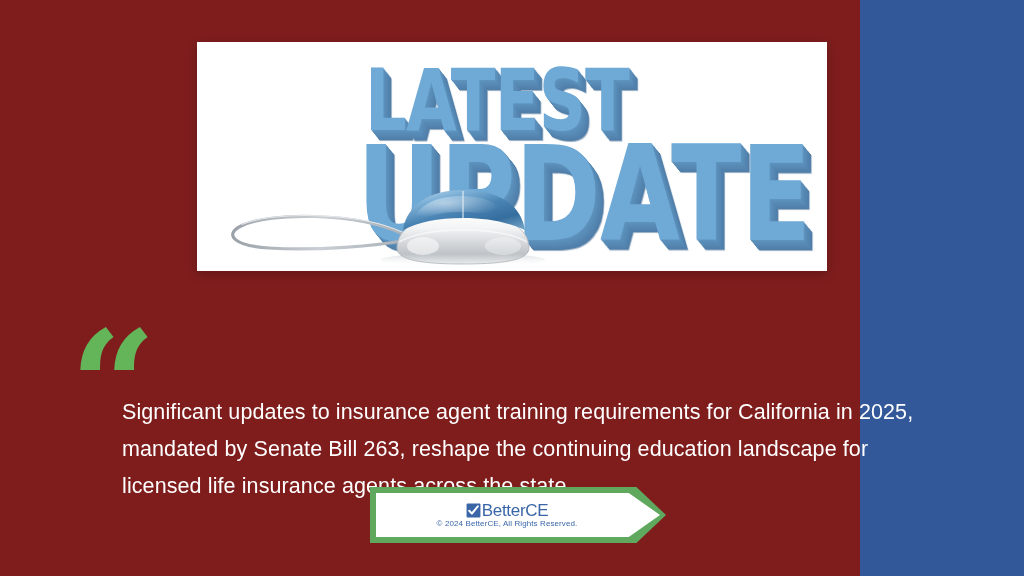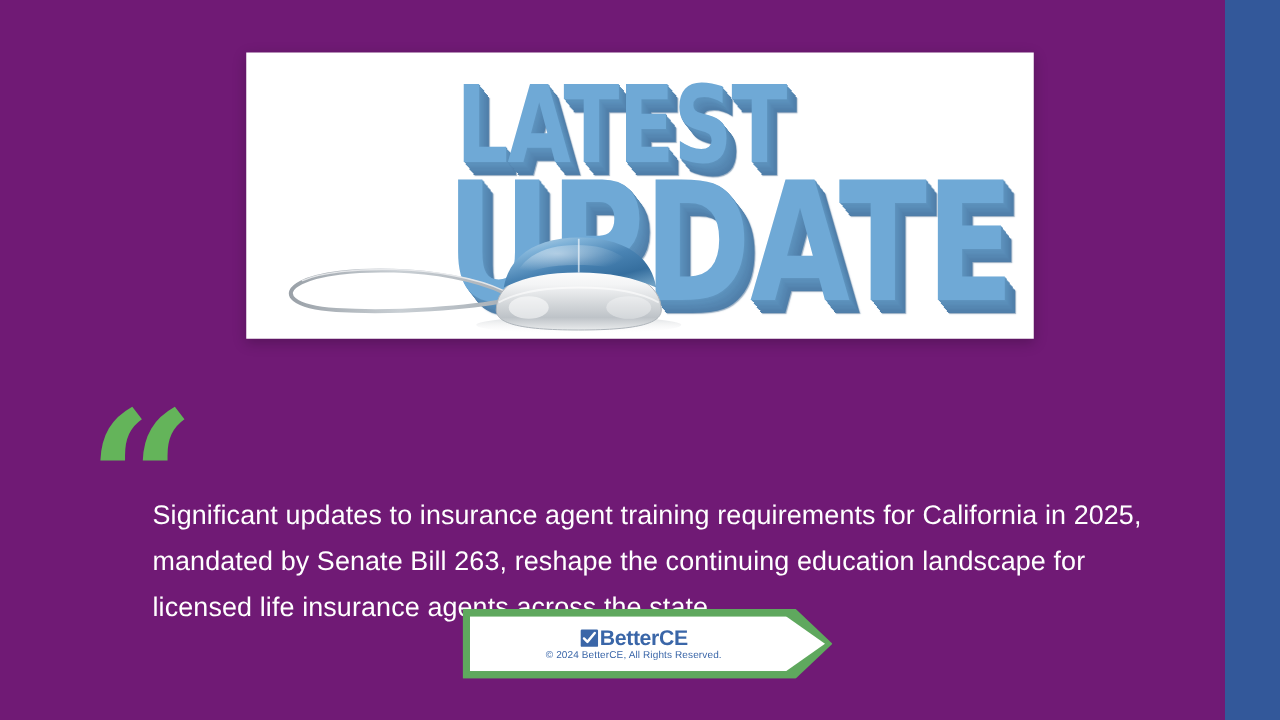--- a/index.html
+++ b/index.html
@@ -6,22 +6,22 @@
 
   html, body {
     width:1024px; height:576px;
     overflow:hidden;
     background:#33589A;
     font-family:"Liberation Sans", sans-serif;
   }
 
   #stage {
     position:relative;
-    width:980px; height:576px;
-    background:#701a75;
+    width:860px; height:576px;
+    background:#7f1d1d;
   }
 
   
   #hero-card {
     position:absolute;
     left:197px; top:42px;
     width:630px; height:229px;
     background:#FFFFFF;
     box-shadow:0 3px 10px rgba(0,0,0,0.22);
     overflow:hidden;
@@ -130,21 +130,21 @@
     margin-bottom:1px;
   }
 
   #brand-check-icon {
     width:15px; height:15px;
     display:block;
   }
 
   #brand-name {
     font-family:"Liberation Sans", sans-serif;
-    font-weight:bold;
+    font-weight:normal;
     font-size:17px;
     color:#3A66A8;
     letter-spacing:-0.3px;
     line-height:1;
     text-align:center;
   }
 
   #copyright-text {
     font-family:"Liberation Sans", sans-serif;
     font-weight:normal;

